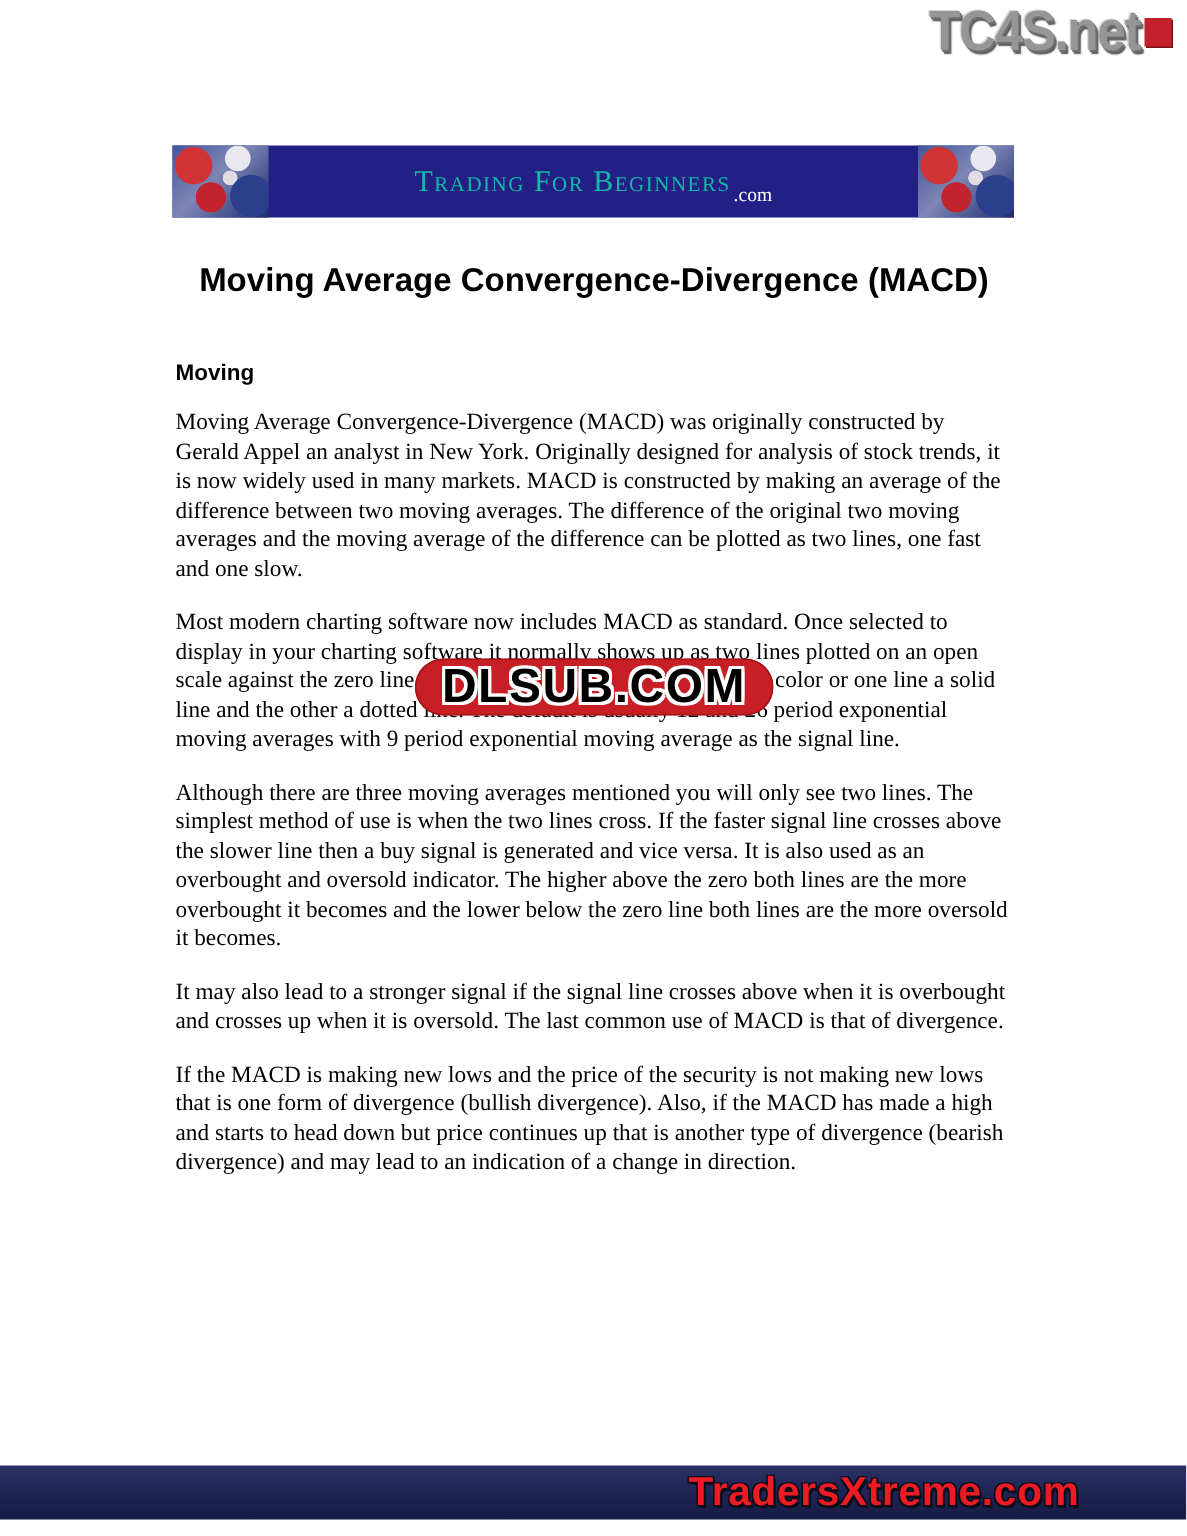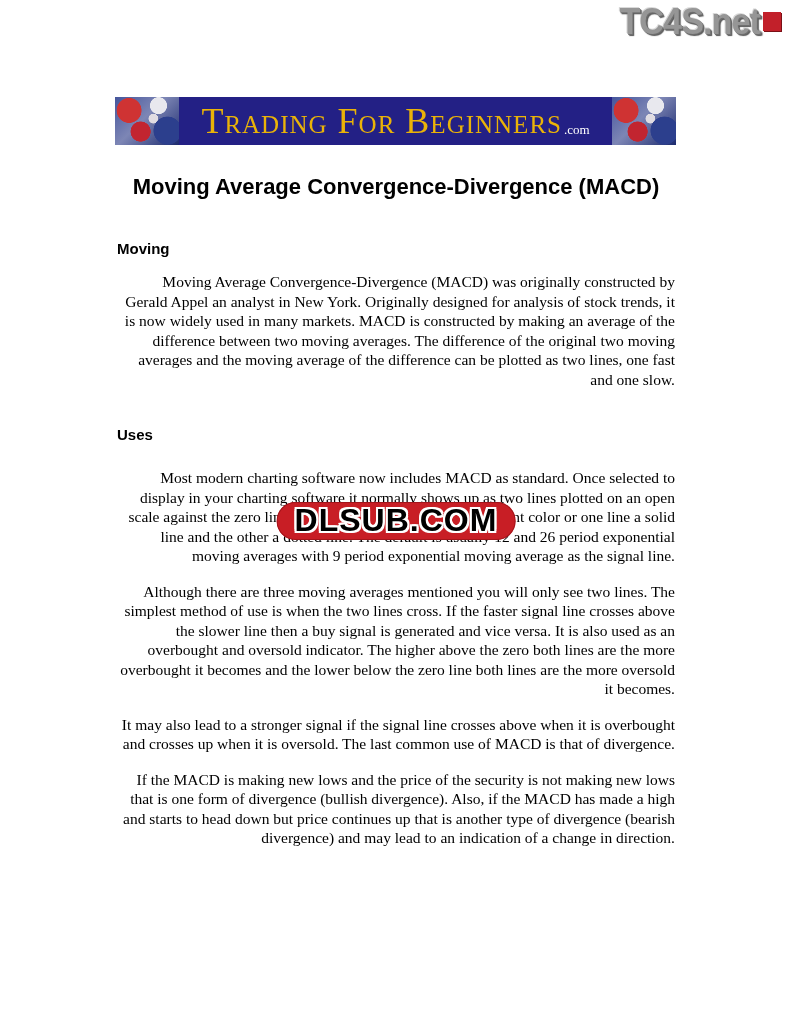--- a/index.html
+++ b/index.html
@@ -74,24 +74,24 @@
   .banner-center {
     flex: 1 1 auto;
     display: flex;
     align-items: center;
     justify-content: center;
   }
   .banner-title {
     font-family: "Liberation Serif", serif;
     font-variant: small-caps;
     font-weight: 500;
-    font-size: 36px;
+    font-size: 20px;
     line-height: 32px;
     letter-spacing: 1px;
-    color: #eab308;
+    color: #14b8a6;
     white-space: nowrap;
   }
   .banner-suffix {
     font-family: "Liberation Serif", serif;
     font-size: 13px;
     color: #ffffff;
     align-self: flex-end;
     margin: 16px 0 7px 2px;
   }
 
@@ -116,21 +116,21 @@
     font-size: 15px;
     line-height: 19px;
   }
   .section-heading.history { margin: 0 0 14px 0; }
   .section-heading.uses    { margin: 36px 0 24px 0; }
   .article p {
     font-family: "Liberation Serif", serif;
     font-size: 15.5px;
     line-height: 19.5px;
     margin: 0 0 16px 0;
-    text-align: right;
+    text-align: left;
   }
   .para-wrap { position: relative; }
 
   
   .watermark {
     position: absolute;
     left: 50%;
     top: 34px;
     transform: translateX(-50%);
     background: #c81e25;
@@ -199,28 +199,30 @@
     </div>
     <div class="flag-strip"></div>
   </div>
 
   <div class="article">
     <h1 class="article-title">Moving Average Convergence-Divergence (MACD)</h1>
 
     <h2 class="section-heading history">Moving</h2>
     <p>Moving Average Convergence-Divergence (MACD) was originally constructed by Gerald Appel an analyst in New York. Originally designed for analysis of stock trends, it is now widely used in many markets. MACD is constructed by making an average of the difference between two moving averages. The difference of the original two moving averages and the moving average of the difference can be plotted as two lines, one fast and one slow.</p>
 
-    <h2 class="section-heading uses">Uses</h2>
 
     <div class="para-wrap">
       <p>Most modern charting software now includes MACD as standard. Once selected to display in your charting software it normally shows up as two lines plotted on an open scale against the zero line. The lines can be shown in a different color or one line a solid line and the other a dotted line. The default is usually 12 and 26 period exponential moving averages with 9 period exponential moving average as the signal line.</p>
       <div class="watermark">
         <span class="watermark-text">DLSUB.COM</span>
       </div>
     </div>
 
     <p>Although there are three moving averages mentioned you will only see two lines. The simplest method of use is when the two lines cross. If the faster signal line crosses above the slower line then a buy signal is generated and vice versa. It is also used as an overbought and oversold indicator. The higher above the zero both lines are the more overbought it becomes and the lower below the zero line both lines are the more oversold it becomes.</p>
     <p>It may also lead to a stronger signal if the signal line crosses above when it is overbought and crosses up when it is oversold. The last common use of MACD is that of divergence.</p>
     <p>If the MACD is making new lows and the price of the security is not making new lows that is one form of divergence (bullish divergence). Also, if the MACD has made a high and starts to head down but price continues up that is another type of divergence (bearish divergence) and may lead to an indication of a change in direction.</p>
   </div>
 
+  <div class="footer-bar">
+    <span class="footer-text">TradersXtreme.com</span>
+  </div>
 
 </div>
 
 </body></html>

